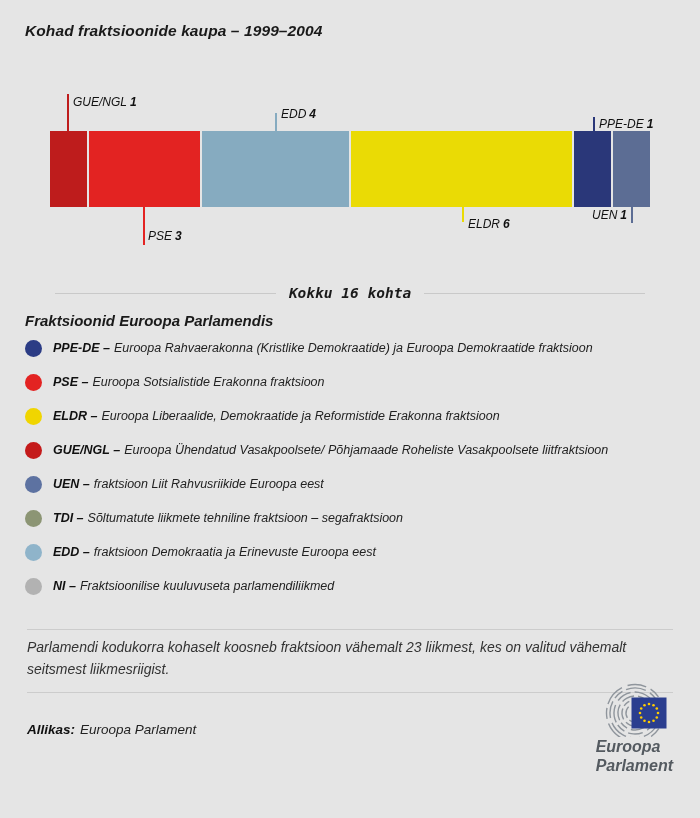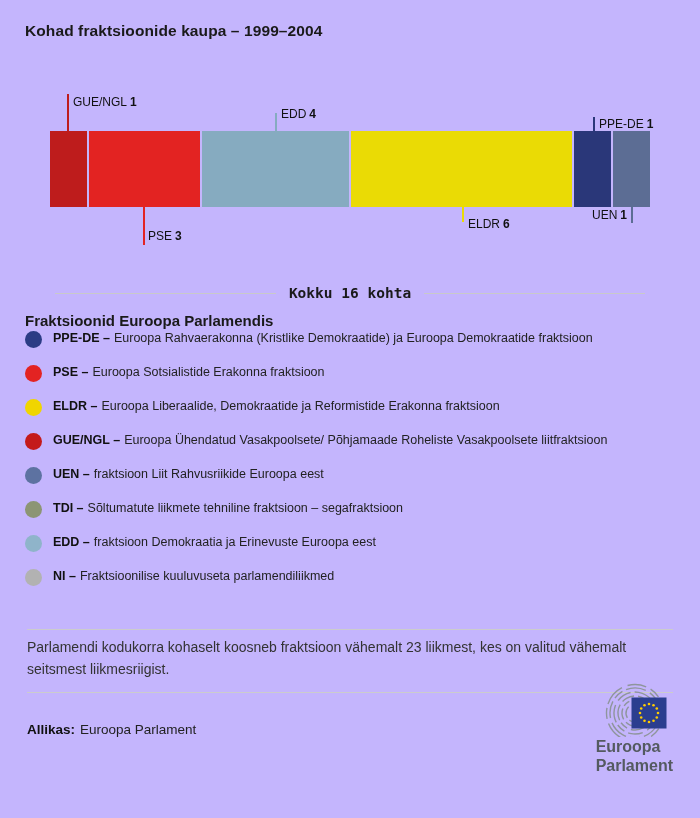--- a/index.html
+++ b/index.html
@@ -1,38 +1,38 @@
 <!DOCTYPE html>
 <html><head>
 <meta charset="utf-8">
 <style>
   html,body{margin:0;padding:0;background:#ffffff;}
   .page{
-    position:relative;width:700px;height:818px;background:#c4b5fd;overflow:hidden;
-    font-family:"Liberation Sans",sans-serif;color:#1a1a1a;
+    position:relative;width:700px;height:818px;background:#e5e5e5;overflow:hidden;
+    font-family:"Liberation Sans",sans-serif;color:#1a1a1a;font-style:italic;
   }
   
   .title{margin:22px 0 0 25px;font-size:15.5px;font-weight:bold;color:#1a1a1a;letter-spacing:.1px;}
   .subtitle{margin:13px 0 0 25px;font-size:15px;color:#3d3d3d;}
   
   .chart{position:relative;height:180px;margin-top:43px;}
   .bar{position:absolute;left:50px;top:48px;width:600px;height:76px;display:flex;column-gap:2px;}
   .bar-seg{flex-basis:0;height:100%;}
   .leader{position:absolute;width:2px;}
   .annot{position:absolute;font-size:12px;color:#111;white-space:nowrap;line-height:15px;}
   .annot .annot-name{font-weight:400;}
   .annot .annot-val{font-weight:bold;margin-left:3px;}
   
   .total-row{display:flex;align-items:center;margin:20px 55px 0 55px;height:20px;}
   .total-rule{flex:1;height:1px;background:#c9c9c9;}
   .total-label{margin:8px 13px;font-family:"DejaVu Sans Mono",monospace;font-weight:bold;font-size:14.5px;color:#1a1a1a;}
   
   .legend-title{margin:9px 0 0 25px;font-size:15px;font-weight:bold;color:#1a1a1a;}
   .legend{margin-top:2px;}
-  .lrow{display:flex;align-items:flex-start;height:34px;padding-left:25px;}
+  .lrow{display:flex;align-items:center;height:34px;padding-left:25px;}
   .dot{width:17px;height:17px;border-radius:50%;flex:0 0 17px;}
   .ltext{margin-left:11px;font-size:12.5px;color:#222;white-space:nowrap;}
   .lcode{font-weight:bold;color:#111;margin-right:4px;}
   
   .rule{border:none;border-top:1px solid #cccccc;margin:26px 27px 0 27px;}
   .rule2{border:none;border-top:1px solid #cccccc;margin:12px 27px 0 27px;}
   .footnote{margin:7px 50px 0 27px;font-size:14px;line-height:1.55;color:#333;max-width:620px;}
   .footer{display:flex;align-items:center;justify-content:space-between;padding:0 27px;margin-top:8px;height:56px;}
   .source{font-size:13.5px;color:#222;}
   .source b{font-weight:bold;color:#111;margin-right:5px;}

